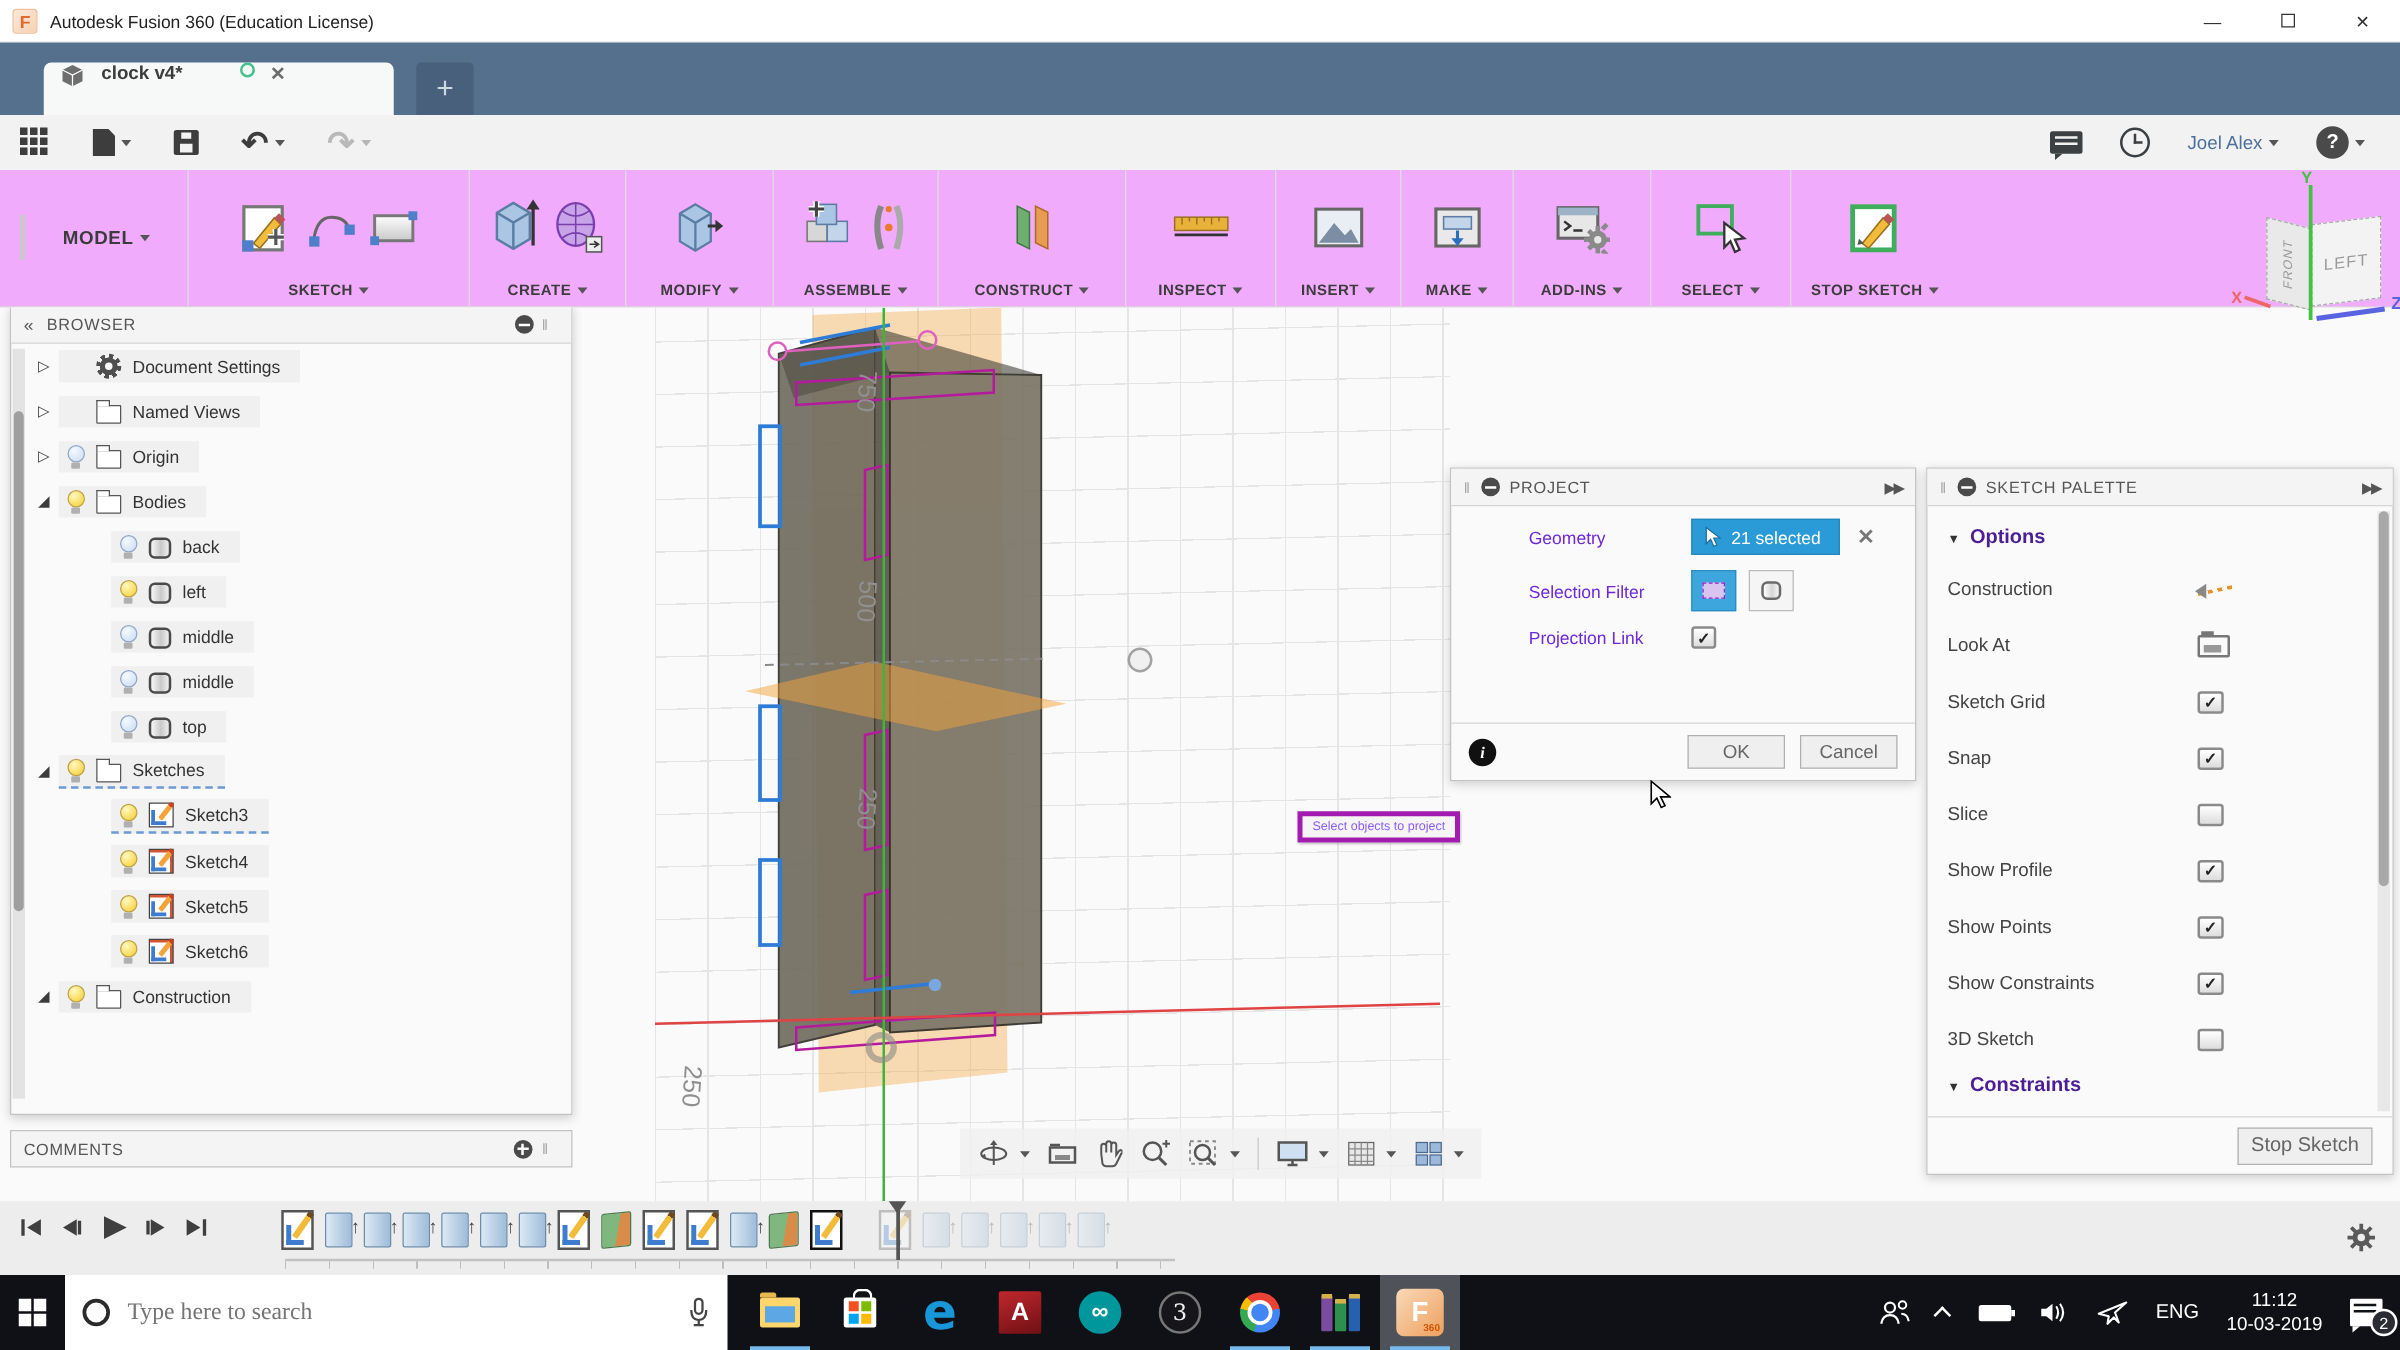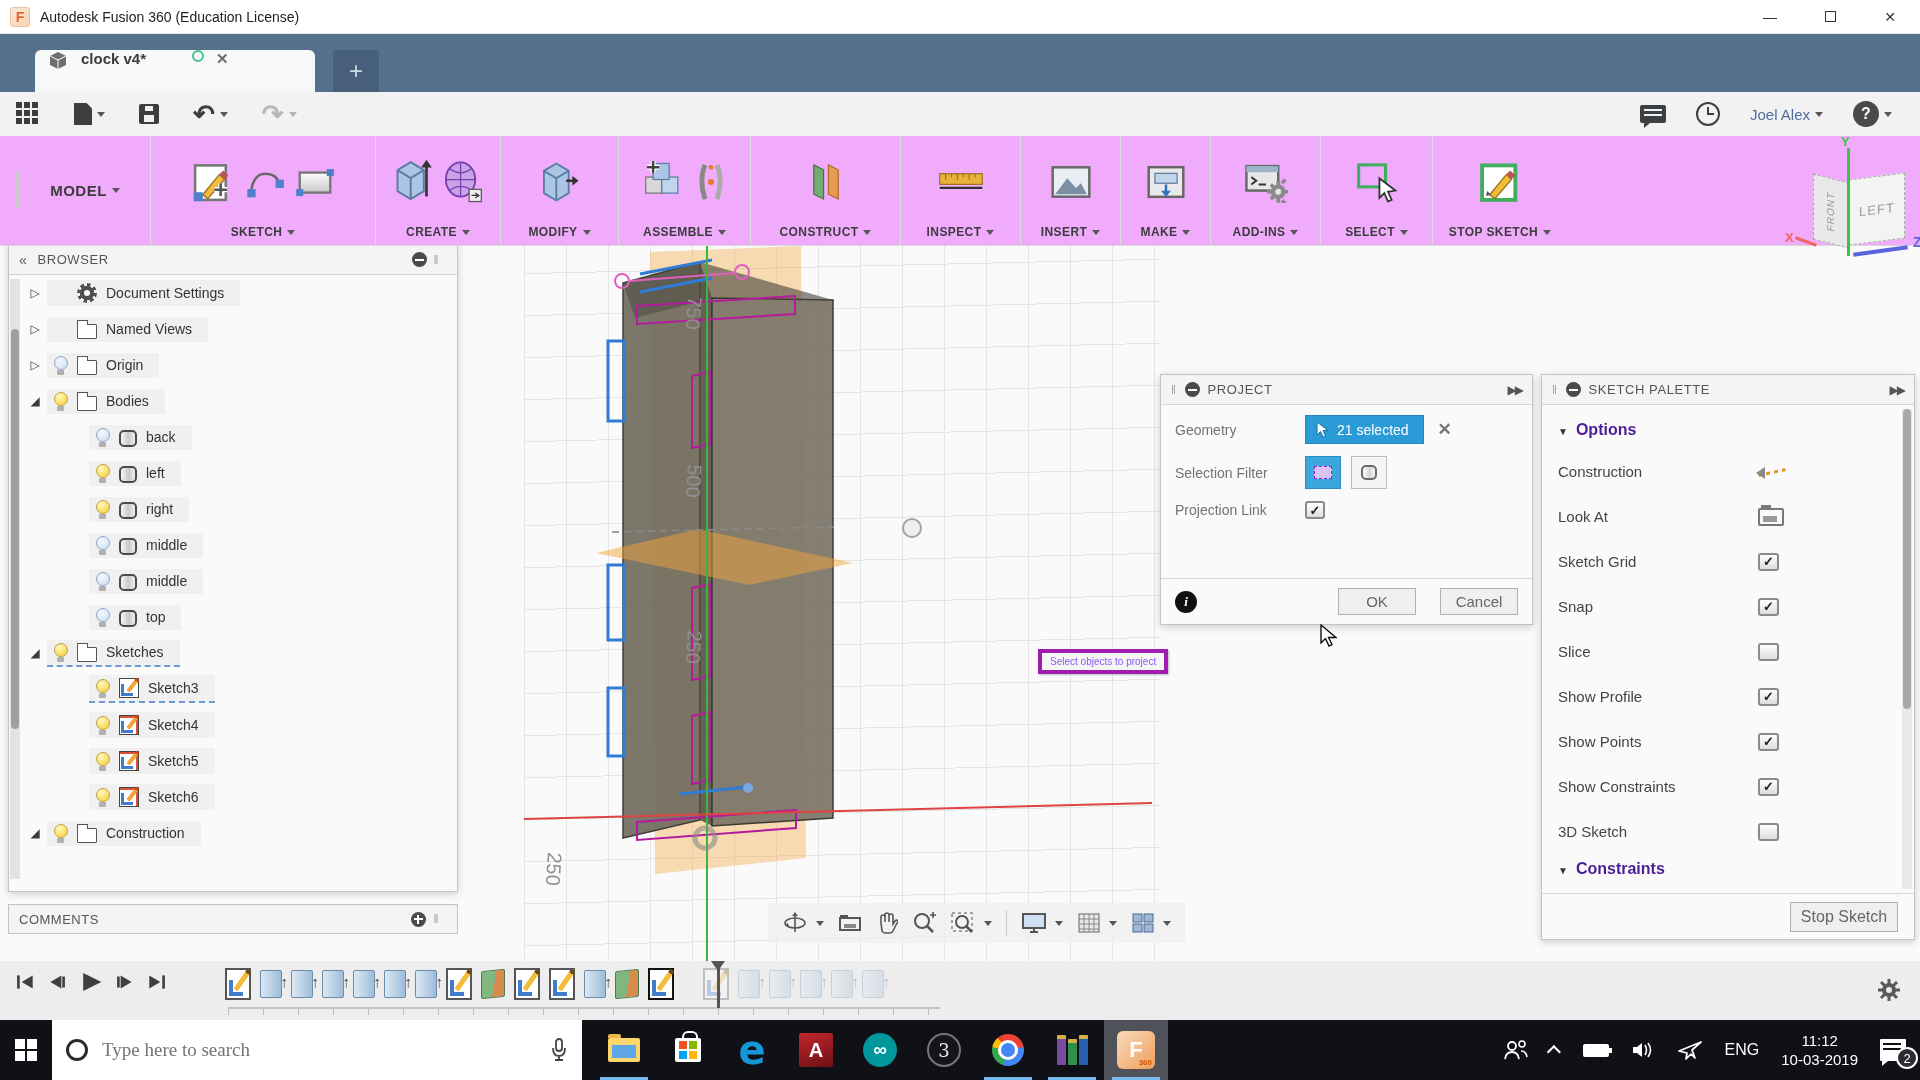--- a/index.html
+++ b/index.html
@@ -150,39 +150,39 @@
   .plus-ico { width:15px; height:15px; border-radius:50%; background:#4a4a4a; position:relative; margin-left:auto; }
   .plus-ico::after { content:""; position:absolute; left:3px; top:6.5px; width:9px; height:2px; background:#fff; }
   .plus-ico::before { content:""; position:absolute; left:6.5px; top:3px; width:2px; height:9px; background:#fff; }
   .b-scroll { position:absolute; left:1px; top:34px; width:10px; height:600px; background:#e3e3e3; }
   .b-thumb { position:absolute; left:1px; top:50px; width:8px; height:400px; background:#9f9f9f; border-radius:4px; }
 
   
   #project { left:1160px; top:128px; width:373px; height:251px; }
   .pr-body { position:relative; padding:10px 14px; }
   .pr-row { display:flex; align-items:center; margin-bottom:12px; }
-  .pr-label { width:130px; font-size:14px; color:#737373; }
+  .pr-label { width:130px; font-size:14px; color:#6d28d9;margin-left:48px; }
   .sel-chip { display:flex; align-items:center; gap:8px; background:#2b9bd7; color:#fff; font-size:14px;
     padding:5px 14px 5px 10px; border:1px solid #2187be; }
   .chip-x { margin-left:14px; color:#777; font-size:17px; font-weight:bold; }
   .filt-btn { width:36px; height:33px; border:1px solid #bbb; background:#f5f5f5; display:flex;
     align-items:center; justify-content:center; margin-right:10px; position:relative; }
   .filt-btn.active { background:#3da6dc; border-color:#2a8cc0; }
   .sf-rect { width:18px; height:13px; border:1.5px dashed #8a2bd0; background:#d9c4f0; }
   .cyl { width:16px; height:15px; border:2px solid #6a6a6a; border-radius:5px;
     background:linear-gradient(90deg,#fff,#d5d5d5 55%,#f5f5f5); }
   .cb { width:20px; height:18px; border:2px solid #8a8a8a; border-radius:3px;
     background:linear-gradient(#fff,#ddd); display:inline-flex; align-items:center; justify-content:center;
     font-size:13px; color:#222; font-weight:bold; }
   .cb.checked::after { content:"✓"; }
   .pr-foot { position:absolute; left:0; right:0; bottom:0; height:46px; border-top:1px solid #d5d5d5;
     display:flex; align-items:center; padding:0 14px; }
   .info-ico { width:22px; height:22px; border-radius:50%; background:#111; color:#fff; font-size:13px;
     font-weight:bold; display:flex; align-items:center; justify-content:center; font-family:"Liberation Serif",serif; font-style:italic; }
-  .dlg-btn { margin-left:24px; min-width:78px; height:27px; background:#efefef; border:1px solid #b0b0b0;
+  .dlg-btn { margin-left:12px; min-width:78px; height:27px; background:#efefef; border:1px solid #b0b0b0;
     color:#666; font-size:15px; display:flex; align-items:center; justify-content:center; }
   .pr-foot .spacer { flex:1; }
   #cursor { position:absolute; z-index:30; left:1320px; top:378px; }
 
   
   #tooltip { position:absolute; left:1038px; top:403px; z-index:11; background:#f5f5f5;
     border:4px solid #a21caf; box-shadow:1px 1px 2px rgba(0,0,0,.25); font-size:10px; color:#8b5cf6; padding:3px 8px; }
 
   
   #palette { left:1541px; top:128px; width:374px; height:566px; }
@@ -704,28 +704,20 @@
 
           <div class="b-row d1">
             <span class="tree-arrow"></span>
             <span class="pill">
               <span class="bulb on"></span>
               <span class="b-icon body"></span>
               <span class="b-label">left</span>
             </span>
           </div>
 
-          <div class="b-row d1">
-            <span class="tree-arrow"></span>
-            <span class="pill">
-              <span class="bulb on"></span>
-              <span class="b-icon body"></span>
-              <span class="b-label">right</span>
-            </span>
-          </div>
 
           <div class="b-row d1">
             <span class="tree-arrow"></span>
             <span class="pill">
               <span class="bulb off"></span>
               <span class="b-icon body"></span>
               <span class="b-label">middle</span>
             </span>
           </div>
 

